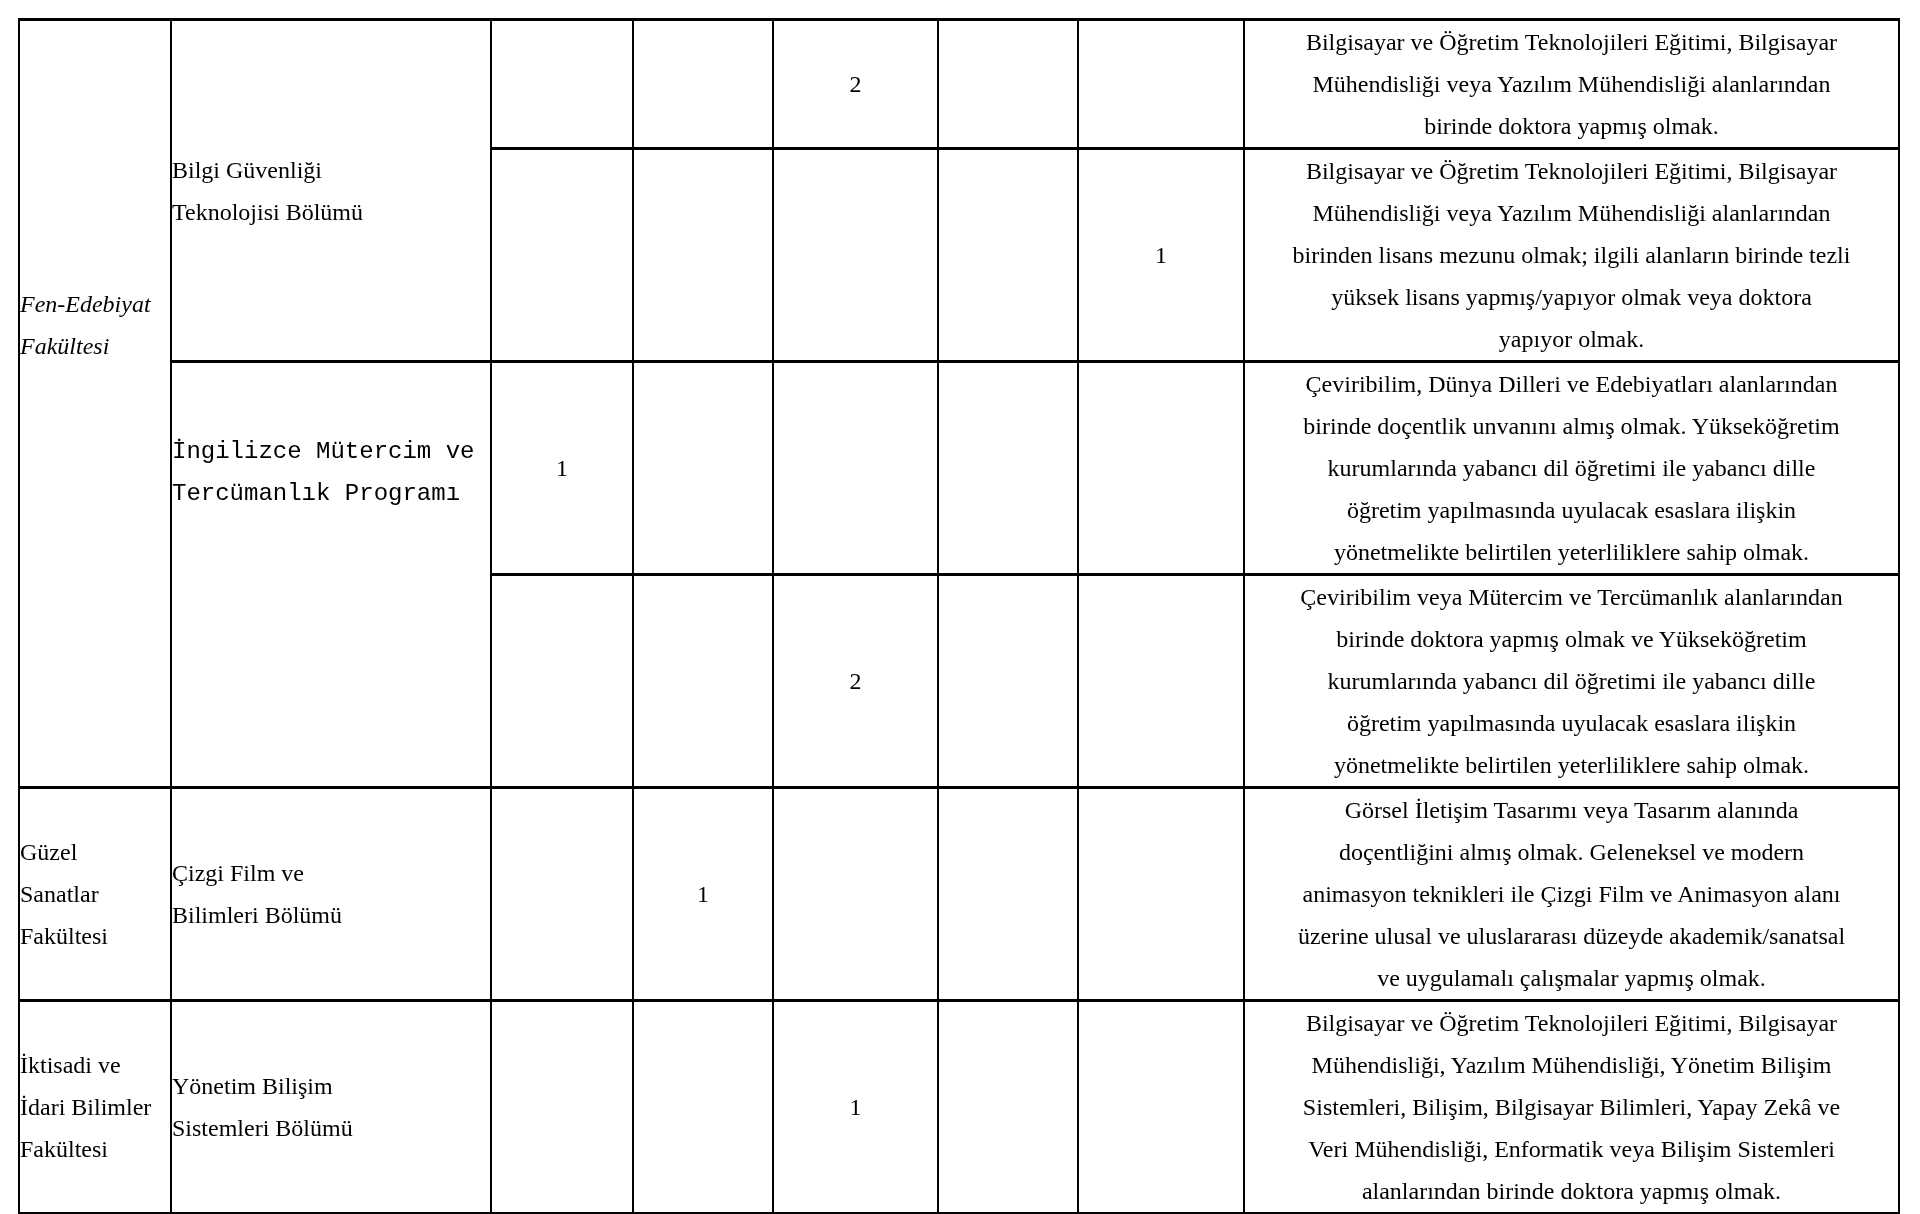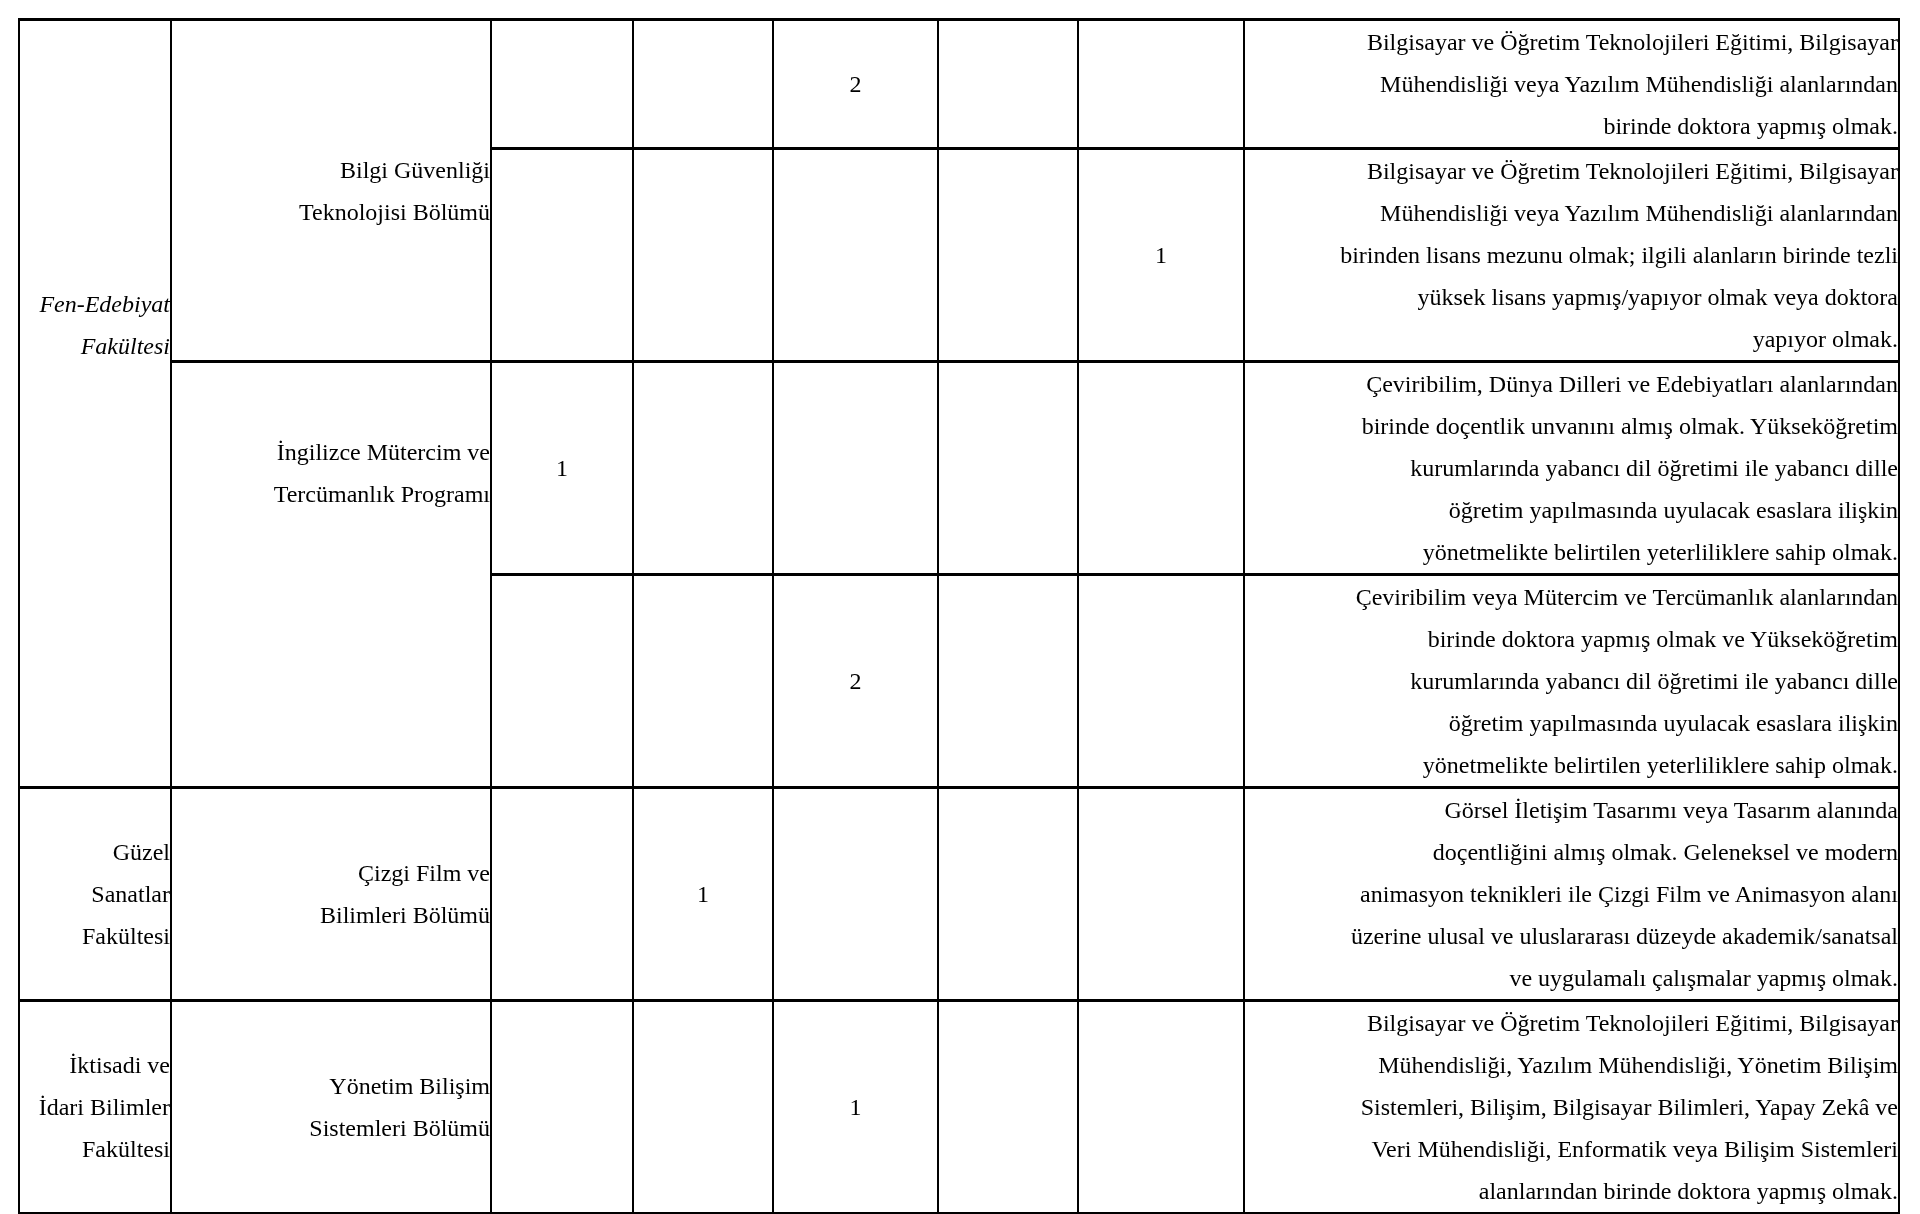--- a/index.html
+++ b/index.html
@@ -29,35 +29,36 @@
     line-height: 42px;
     padding: 0;
     overflow: hidden;
   }
   td.center {
     text-align: center;
     vertical-align: middle;
   }
   td.name {
     white-space: pre-line;
-    text-align: right;
+    text-align: left;
     vertical-align: middle;
     margin-left: 32px;
   }
   td.name.fen {
     vertical-align: top;
     padding-top: 262px;
     font-style: italic;
   }
   td.name.ing {
     vertical-align: top;
     padding-top: 68px;
+    font-family: Liberation Mono, monospace;
   }
   td.req {
-    text-align: right;
+    text-align: center;
     vertical-align: middle;
     white-space: pre-line;
     padding: 0 10px 0 14px;
   }
   tr.sliver td { height: 8px; }
 </style>
 </head>
 <body>
 
 <div id="page">

